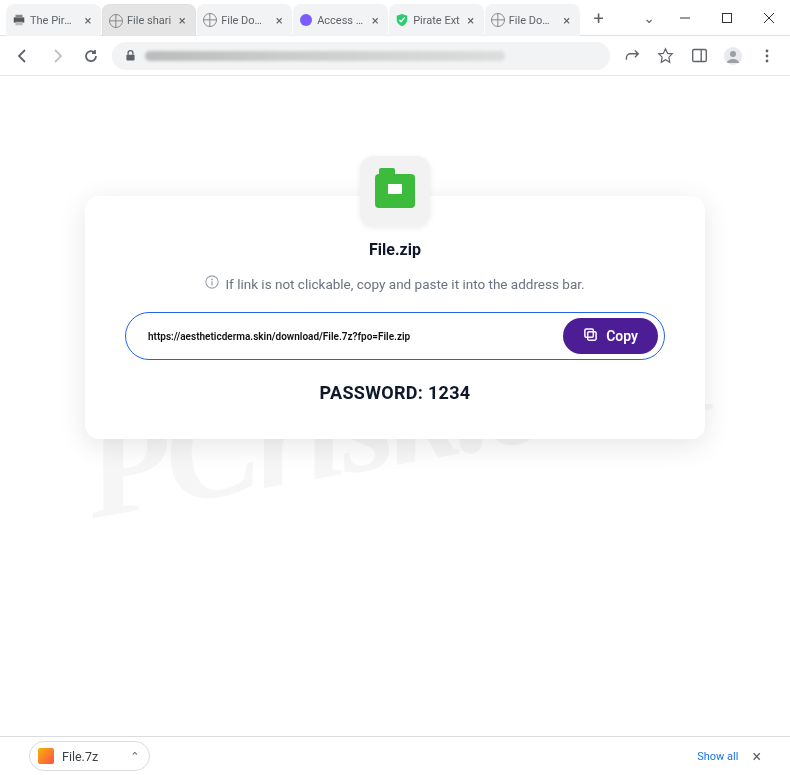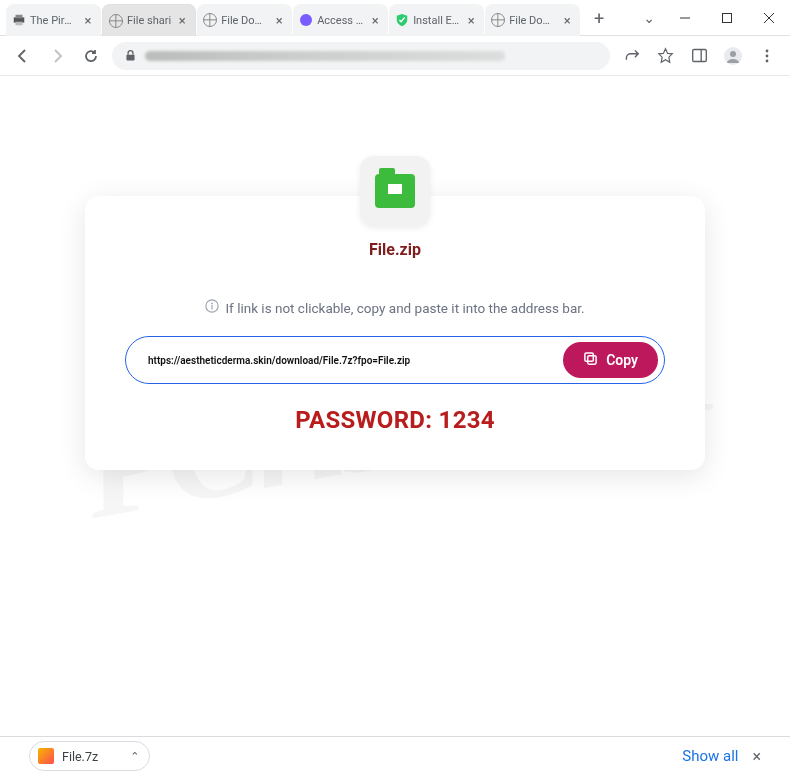--- a/index.html
+++ b/index.html
@@ -30,35 +30,35 @@
 
 
 .content { height: 660px; background: #fff; position: relative; display: flex; align-items: flex-start; justify-content: center; padding-top: 120px; }
 .watermark { position: absolute; font-size: 140px; font-weight: 700; color: rgba(180,180,180,0.12); transform: rotate(-10deg); pointer-events: none; top: 260px; left: 80px; letter-spacing: -4px; font-style: italic; font-family: Georgia, serif; }
 .watermark2 { position: absolute; width: 90px; height: 90px; border-radius: 50%; background: rgba(180,180,180,0.08); top: 170px; left: 100px; pointer-events: none; }
 .card { width: 620px; background: #fff; border-radius: 14px; box-shadow: 0 6px 28px rgba(0,0,0,0.10); padding: 0 40px 36px; text-align: center; position: relative; }
 .file-icon-wrap { width: 70px; height: 70px; background: #f2f2f2; border-radius: 14px; margin: -32px auto 12px; display: flex; align-items: center; justify-content: center; box-shadow: 0 2px 6px rgba(0,0,0,0.08); position: relative; top: -8px; }
 .file-icon-inner { width: 40px; height: 34px; background: #3dbb3d; border-radius: 4px; position: relative; }
 .file-icon-inner::before { content: ""; position: absolute; top: -6px; left: 4px; width: 16px; height: 8px; background: #3dbb3d; border-radius: 2px 2px 0 0; }
 .file-icon-inner::after { content:""; position:absolute; top:10px; left:50%; transform:translateX(-50%); width:14px; height:10px; background:#fff; }
-.file-name { color: #7f1d1d; font-weight: 700; font-size: 16px; margin-top: -6px; margin-bottom: 40px; }
+.file-name { color: #0f172a; font-weight: 700; font-size: 16px; margin-top: -6px; margin-bottom: 16px; }
 .ready-heading { font-size: 24px; font-weight: 700; color: #111; margin-bottom: 18px; }
 .hint-row { display: flex; align-items: center; justify-content: center; gap: 6px; color: #6b7280; font-size: 13.5px; margin-bottom: 20px; }
 .link-row { display: flex; align-items: center; border: 1.5px solid #2563eb; border-radius: 999px; padding: 5px 6px 5px 22px; margin-bottom: 22px; }
 .link-text { flex: 1; font-size: 10px; font-weight: 600; color: #111; text-align: left; white-space: nowrap; overflow: hidden; text-overflow: ellipsis; }
-.copy-btn { background: #be185d; color: #fff; border: none; border-radius: 999px; padding: 9px 20px; font-size: 14px; font-weight: 600; display: flex; align-items: center; gap: 8px; cursor: pointer; }
-.password-line { color: #b91c1c; font-weight: 700; font-size: 24px; letter-spacing: 0.3px; }
+.copy-btn { background: #4c1d95; color: #fff; border: none; border-radius: 999px; padding: 9px 20px; font-size: 14px; font-weight: 600; display: flex; align-items: center; gap: 8px; cursor: pointer; }
+.password-line { color: #0f172a; font-weight: 700; font-size: 18px; letter-spacing: 0.3px; }
 
 
 .dl-shelf { position: absolute; bottom: 0; left: 0; right: 0; height: 39px; background: #fff; border-top: 1px solid #dadce0; display: flex; align-items: center; padding: 0 29px; }
 .dl-item { display: flex; align-items: center; gap: 8px; height: 30px; border: 1px solid #dadce0; border-radius: 15px; padding: 0 10px 0 8px; font-size: 12.5px; color: #3c4043; cursor: pointer; }
 .dl-item .dl-favicon { width: 16px; height: 16px; background: linear-gradient(135deg,#f7b500,#ff4d4d); border-radius: 2px; }
 .dl-item .chev { color: #5f6368; font-size: 11px; margin-left: 24px; }
 .dl-right { margin-left: auto; display: flex; align-items: center; gap: 14px; }
-.show-all { color: #1a73e8; font-size: 15px; cursor: pointer; }
+.show-all { color: #1a73e8; font-size: 11px; cursor: pointer; }
 .dl-close { color: #5f6368; cursor: pointer; font-size: 16px; }
 
 .globe-icon { width:14px; height:14px; border:1.3px solid #888; border-radius:50%; position:relative; }
 .globe-icon::before { content:""; position:absolute; top:0; bottom:0; left:50%; width:1.3px; background:#888; transform:translateX(-50%); }
 .globe-icon::after { content:""; position:absolute; left:0; right:0; top:50%; height:1.3px; background:#888; transform:translateY(-50%); }
 
 .shield-icon { width:14px; height:14px; display:flex; align-items:center; justify-content:center; }
 .shield-icon svg { width:14px; height:14px; }
 </style>
 </head>
@@ -98,21 +98,21 @@
       <span class="tab-title">Access po</span>
       <span class="close-tab">×</span>
     </div>
     <div class="tab">
       <span class="favicon shield-icon">
           <svg viewBox="0 0 16 16">
             <path d="M8 1 L14 3 V8 C14 11 11 14 8 15 C5 14 2 11 2 8 V3 Z" fill="#2ecc71"></path>
             <path d="M5 8 L7 10 L11 5" stroke="#fff" stroke-width="1.5" fill="none"></path>
           </svg>
         </span>
-      <span class="tab-title">Install Ext</span>
+      <span class="tab-title">Pirate Ext</span>
       <span class="close-tab">×</span>
     </div>
     <div class="tab">
       <span class="favicon">
           <span class="globe-icon"></span>
         </span>
       <span class="tab-title">File Down</span>
       <span class="close-tab">×</span>
     </div>
     <div class="new-tab-btn">+</div>

